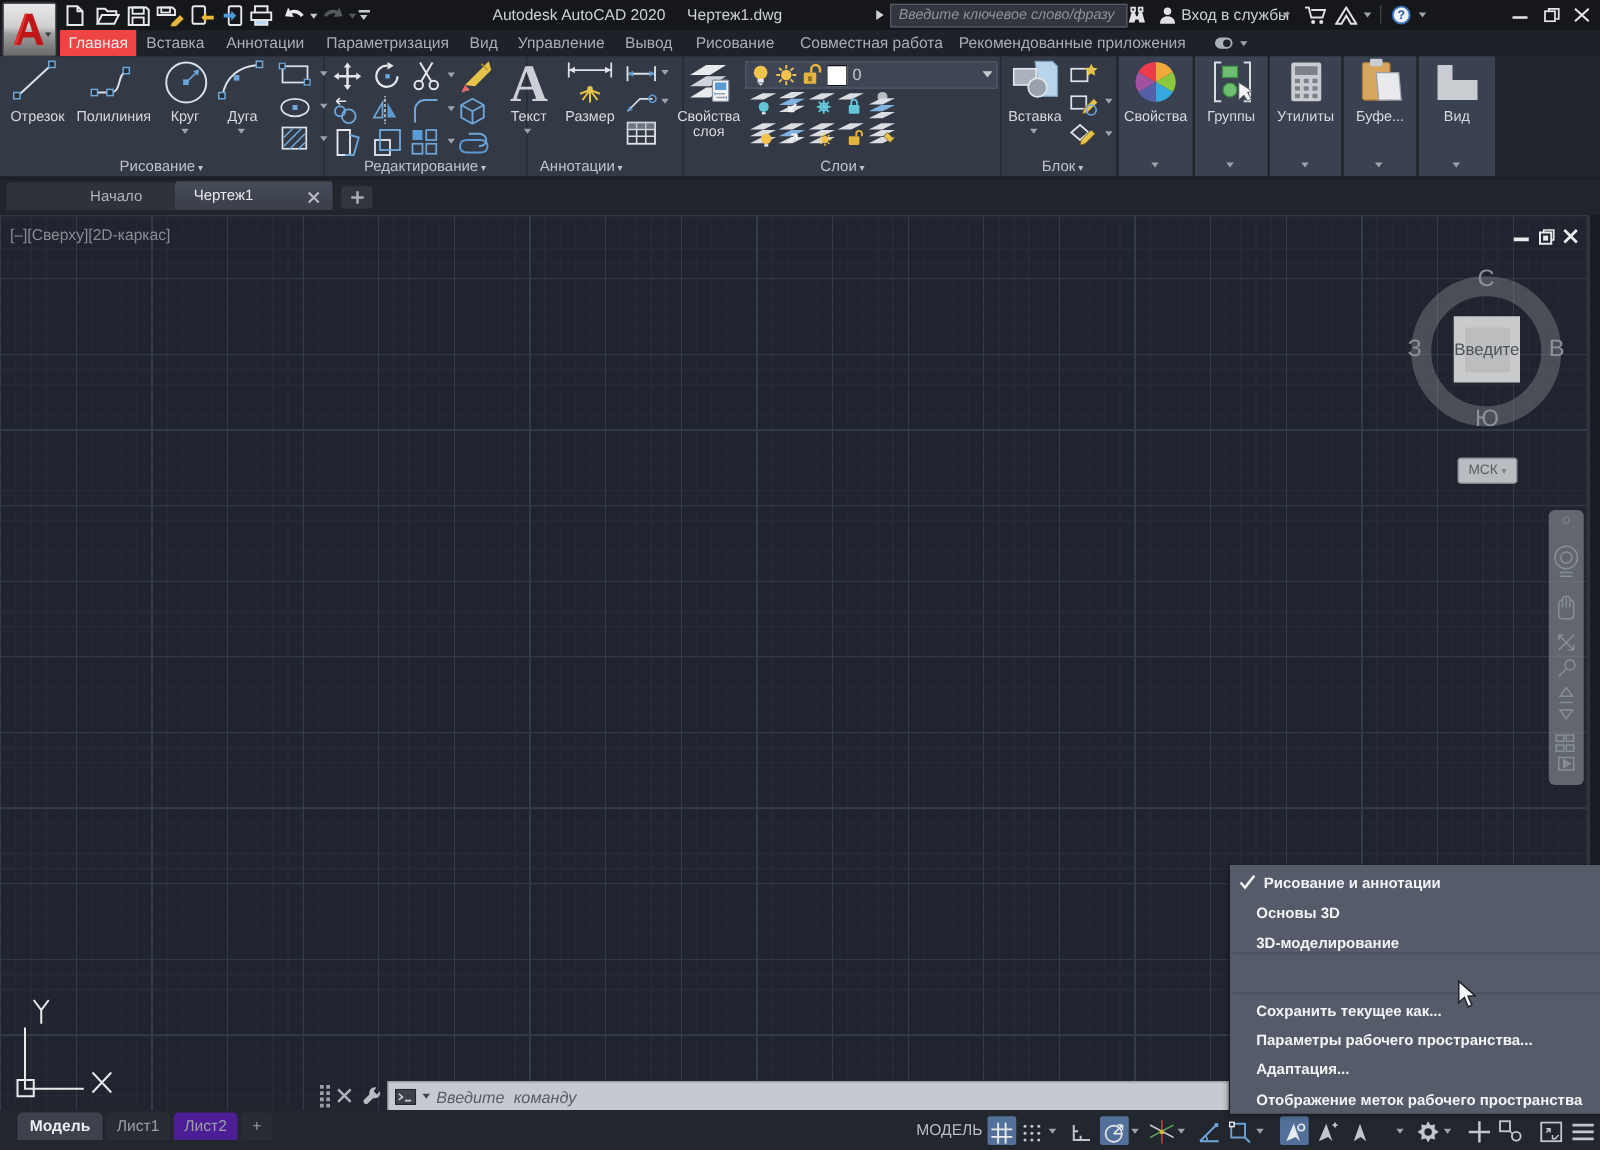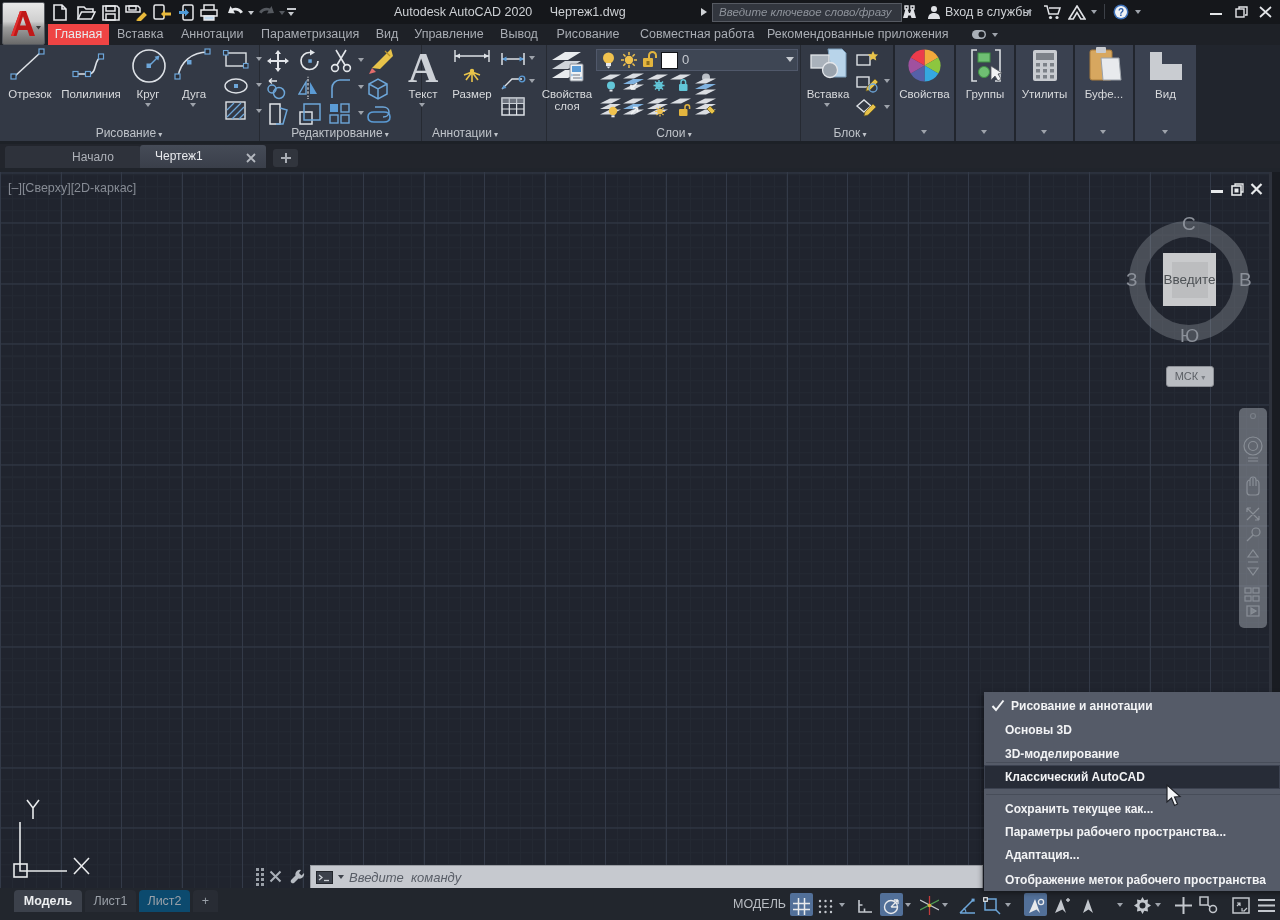--- a/index.html
+++ b/index.html
@@ -555,21 +555,21 @@
         <path d="M8 9.5 h5" stroke="#cdd1d6" stroke-width="1.3"></path>
       </svg>
     <div class="abs caret" style="left:86px;top:12px;border-top-color:#3f444d"></div>
     <div class="abs" style="left:97px;top:7px;font-size:13px;font-style:italic;color:#585d66;">Введите&nbsp; команду</div>
   </div>
   <div class="abs" style="left:1269px;top:172px;width:3px;height:716px;background:#2e323c"></div>
   <div class="abs" style="left:1272px;top:172px;width:8px;height:716px;background:#191c22"></div>
   <div class="abs" id="statusbar"></div>
   <div class="abs stab" style="left:14px;top:890px;width:68px;background:#3c414b;color:#eceef0;border-radius:4px 4px 0 0;font-weight:bold;">Модель</div>
   <div class="abs stab" style="left:85px;top:890px;width:51px;background:#282c34;color:#9aa0a8;border-radius:4px 4px 0 0;">Лист1</div>
-  <div class="abs stab" style="left:139px;top:890px;width:51px;background:#0c4a6e;color:#9aa0a8;border-radius:4px 4px 0 0;">Лист2</div>
+  <div class="abs stab" style="left:139px;top:890px;width:51px;background:#4c1d95;color:#9aa0a8;border-radius:4px 4px 0 0;">Лист2</div>
   <div class="abs stab" style="left:193px;top:890px;width:25px;background:#282c34;color:#9aa0a8;border-radius:4px 4px 0 0;">+</div>
   <div class="abs" style="left:733px;top:897px;color:#b9bdc3;font-size:12.5px;">МОДЕЛЬ</div>
   <div class="abs sticon" style="left:790px;background:#527099"></div>
   <svg class="abs" style="left:793px;top:898px" width="17" height="17" viewBox="0 0 17 17">
       <path d="M5.5 0 V17 M11.5 0 V17 M0 5.5 H17 M0 11.5 H17" stroke="#e8eaec" stroke-width="1.5"></path>
     </svg>
   <svg class="abs" style="left:818px;top:899px" width="15" height="15" viewBox="0 0 15 15">
       <g fill="#c3c7cd">
         <circle cx="2" cy="2" r="1.2"></circle>
         <circle cx="7.5" cy="2" r="1.2"></circle>
@@ -646,21 +646,20 @@
     </svg>
 
   <div class="abs" id="wsmenu">
     <div class="abs mi" style="top:2px;padding-left:27px;">Рисование и аннотации</div>
     <svg class="abs" style="left:7px;top:7px" width="14" height="13" viewBox="0 0 14 13">
         <path d="M1.5 7 L5 11 L12.5 1.5" fill="none" stroke="#f2f3f5" stroke-width="2"></path>
       </svg>
     <div class="abs mi" style="top:25.5px;">Основы 3D</div>
     <div class="abs mi" style="top:49.5px;">3D-моделирование</div>
     <div class="abs msep" style="top:70px;"></div>
-    <div class="abs mi" style="top:73px;background:#272c37;box-shadow:inset 0 0 0 1px #3c4250;">Классический AutoCAD</div>
     <div class="abs msep" style="top:102px;"></div>
     <div class="abs mi" style="top:128px;">Параметры рабочего пространства...</div>
     <div class="abs mi" style="top:104.5px;">Сохранить текущее как...</div>
     <div class="abs mi" style="top:150.5px;">Адаптация...</div>
     <div class="abs mi" style="top:175.5px;white-space:nowrap;">Отображение меток рабочего пространства</div>
   </div>
 
   <svg class="abs" style="left:1166px;top:784px;z-index:99" width="17" height="24" viewBox="0 0 17 24">
       <path d="M1 1 L1 18 L5.5 14 L8.5 21.5 L11.5 20 L8.5 13 L14 12.5 Z" fill="#f5f6f8" stroke="#202329" stroke-width="1.2"></path>
     </svg>

